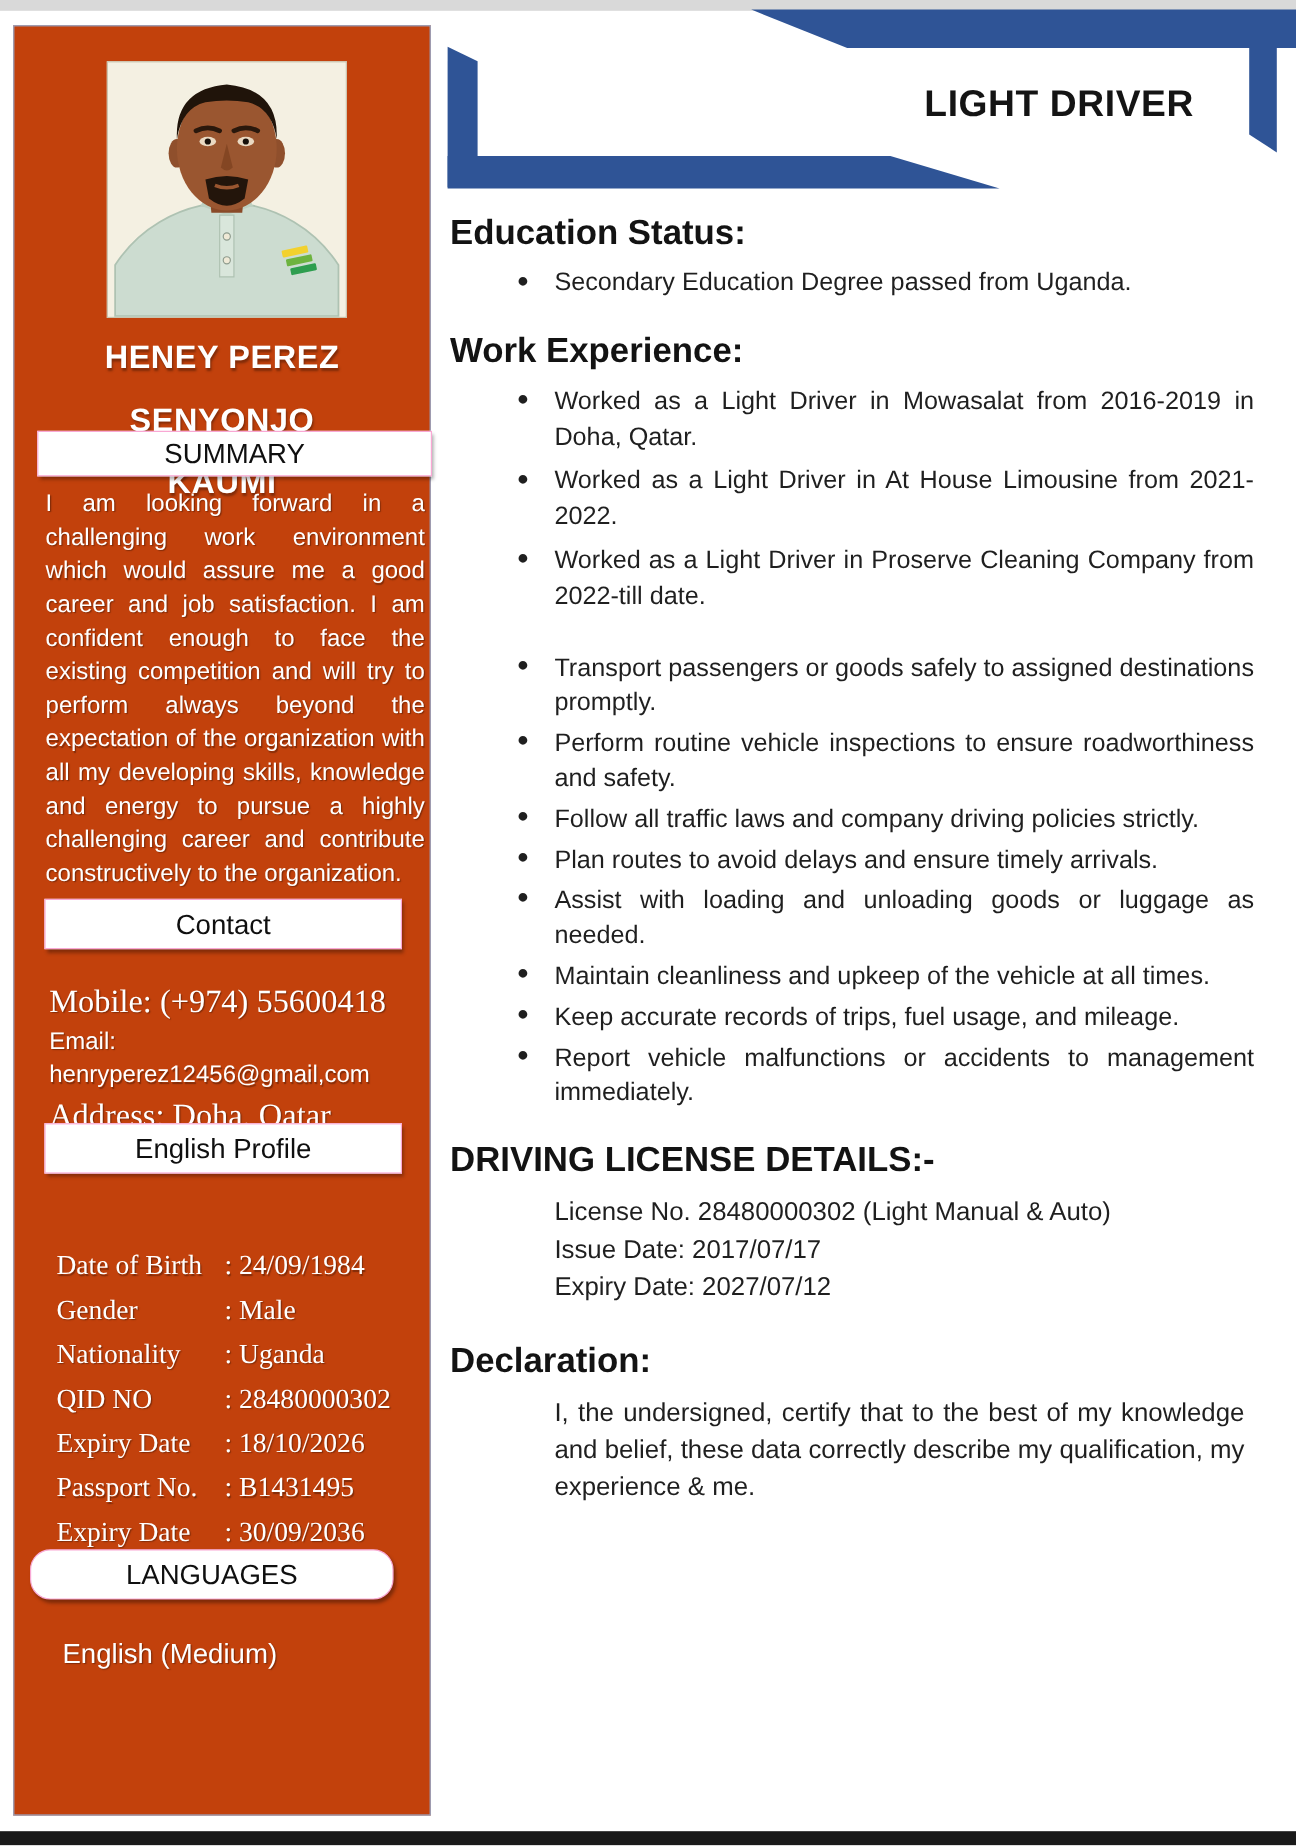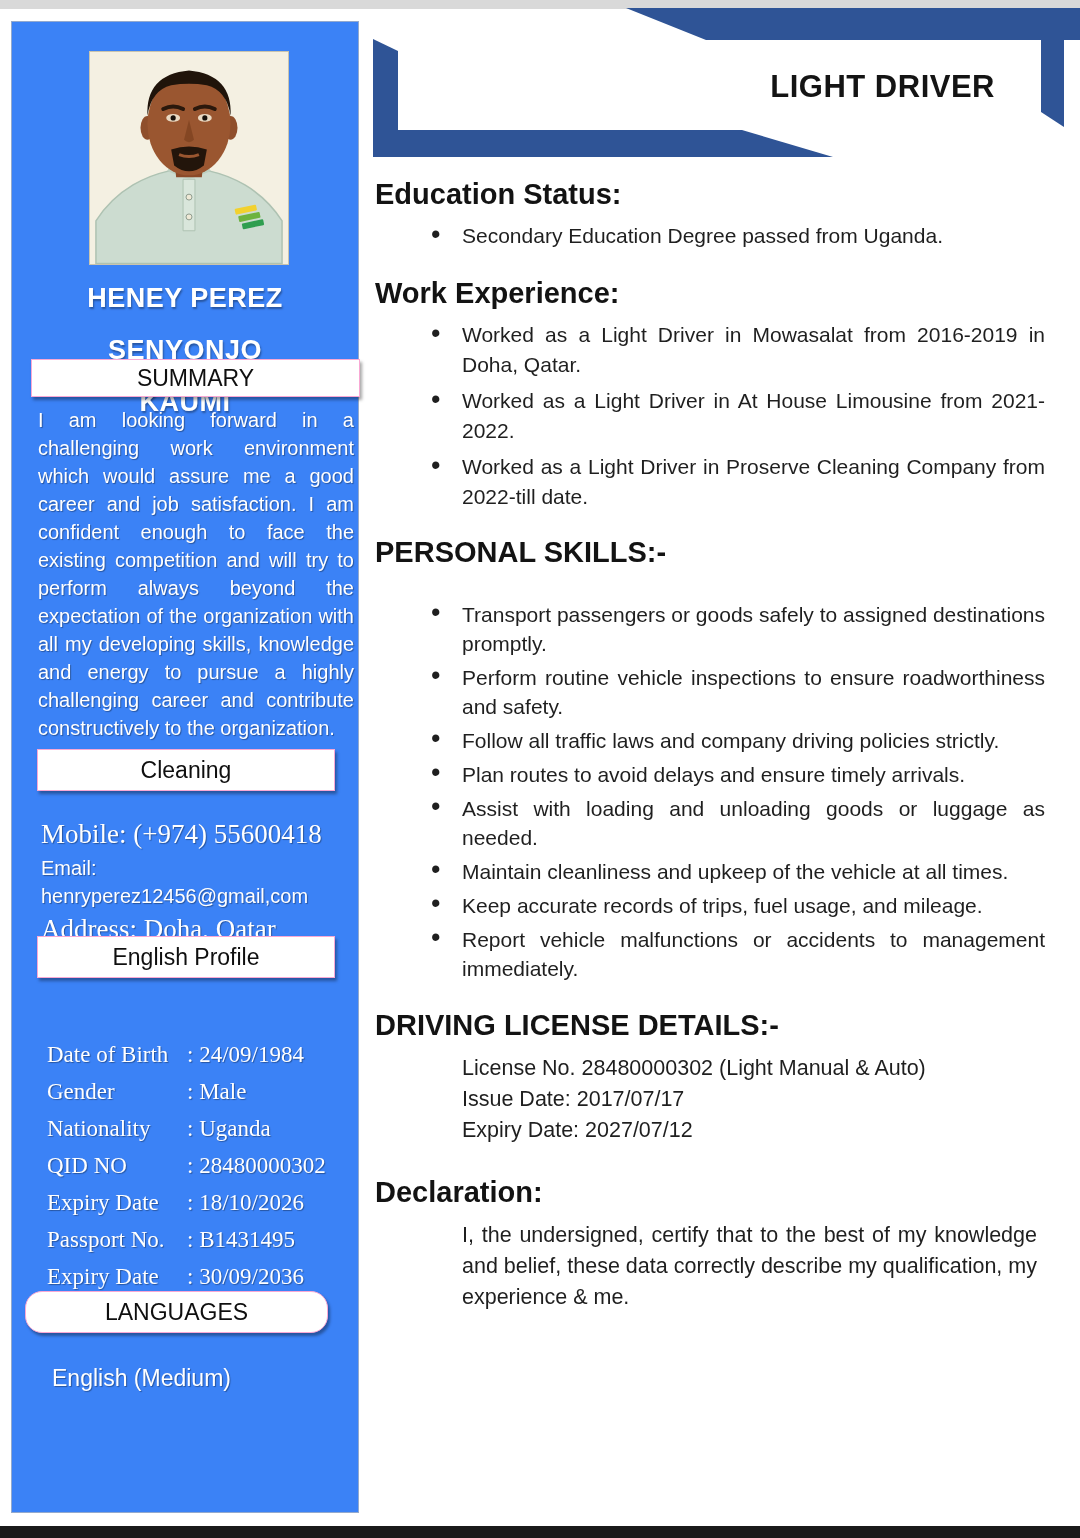--- a/index.html
+++ b/index.html
@@ -5,21 +5,21 @@
   html,body{margin:0;padding:0;background:#ffffff;}
   #page{position:relative;width:1080px;height:1538px;background:#ffffff;overflow:hidden;
         font-family:"Liberation Sans",sans-serif;}
 
   
   .top-strip{position:absolute;left:0;top:0;width:1080px;height:9px;background:#d9d9d9;}
   .bottom-bar{position:absolute;left:0;top:1526px;width:1080px;height:12px;background:#1a1a1a;}
 
   
   .sidebar{position:absolute;left:11px;top:21px;width:348px;height:1492px;
-           background:#3b82f6;border:1px solid #93a9cd;box-sizing:border-box;}
+           background:#c2410c;border:1px solid #93a9cd;box-sizing:border-box;}
   .photo{position:absolute;left:77px;top:29px;width:200px;height:214px;background:#f4f0e2;
          border:1px solid #c9c4ae;box-sizing:border-box;}
   .photo svg{display:block;width:100%;height:100%;}
   .name{position:absolute;left:0;top:250px;width:100%;text-align:center;color:#ffffff;
         font-weight:bold;font-size:27px;line-height:52px;letter-spacing:.5px;
         text-shadow:1px 2px 2px rgba(0,0,0,.35);}
   .white-box{position:absolute;background:#ffffff;border:1px solid #f9a8d4;
              box-shadow:2px 3px 3px rgba(0,0,0,.35);display:flex;align-items:center;justify-content:center;
              color:#0f0f0f;font-size:23px;}
   .box-summary{left:19px;top:337px;width:327px;height:36px;}
@@ -119,21 +119,21 @@
       <div>HENEY PEREZ SENYONJO</div>
       <div>KAUMI</div>
     </div>
 
     <div class="white-box box-summary">
       <span>SUMMARY</span>
     </div>
     <div class="summary-text">I am looking forward in a challenging work environment which would assure me a good career and job satisfaction. I am confident enough to face the existing competition and will try to perform always beyond the expectation of the organization with all my developing skills, knowledge and energy to pursue a highly challenging career and contribute constructively to the organization.</div>
 
     <div class="white-box box-contact">
-      <span>Cleaning</span>
+      <span>Contact</span>
     </div>
     <div class="contact-lines">
       <div class="contact-mobile">Mobile: (+974) 55600418</div>
       <div class="contact-email">Email: henryperez12456@gmail,com</div>
       <div class="contact-address">Address: Doha, Qatar</div>
     </div>
 
     <div class="white-box box-profile">
       <span>English Profile</span>
     </div>
@@ -189,21 +189,20 @@
       <li>Secondary Education Degree passed from Uganda.</li>
     </ul>
 
     <h2 class="h-work">Work Experience:</h2>
     <ul class="blist">
       <li>Worked as a Light Driver in Mowasalat from 2016-2019 in Doha, Qatar.</li>
       <li>Worked as a Light Driver in At House Limousine from 2021-2022.</li>
       <li>Worked as a Light Driver in Proserve Cleaning Company from 2022-till date.</li>
     </ul>
 
-    <h2 class="h-skills">PERSONAL SKILLS:-</h2>
     <ul class="blist skills-list">
       <li>Transport passengers or goods safely to assigned destinations promptly.</li>
       <li>Perform routine vehicle inspections to ensure roadworthiness and safety.</li>
       <li>Follow all traffic laws and company driving policies strictly.</li>
       <li>Plan routes to avoid delays and ensure timely arrivals.</li>
       <li>Assist with loading and unloading goods or luggage as needed.</li>
       <li>Maintain cleanliness and upkeep of the vehicle at all times.</li>
       <li>Keep accurate records of trips, fuel usage, and mileage.</li>
       <li>Report vehicle malfunctions or accidents to management immediately.</li>
     </ul>

